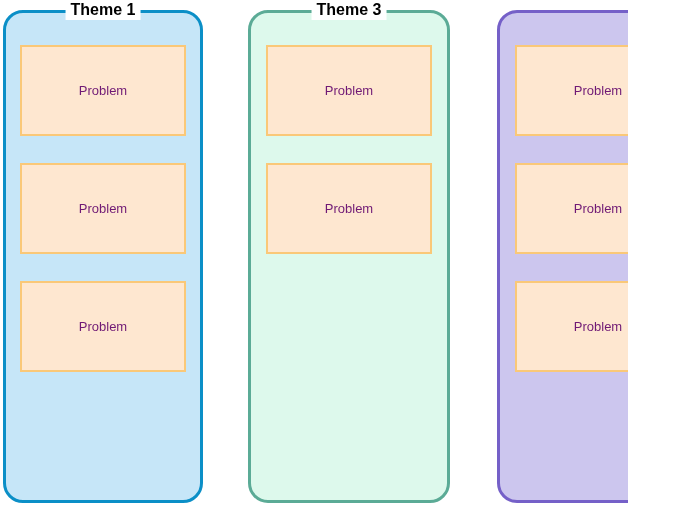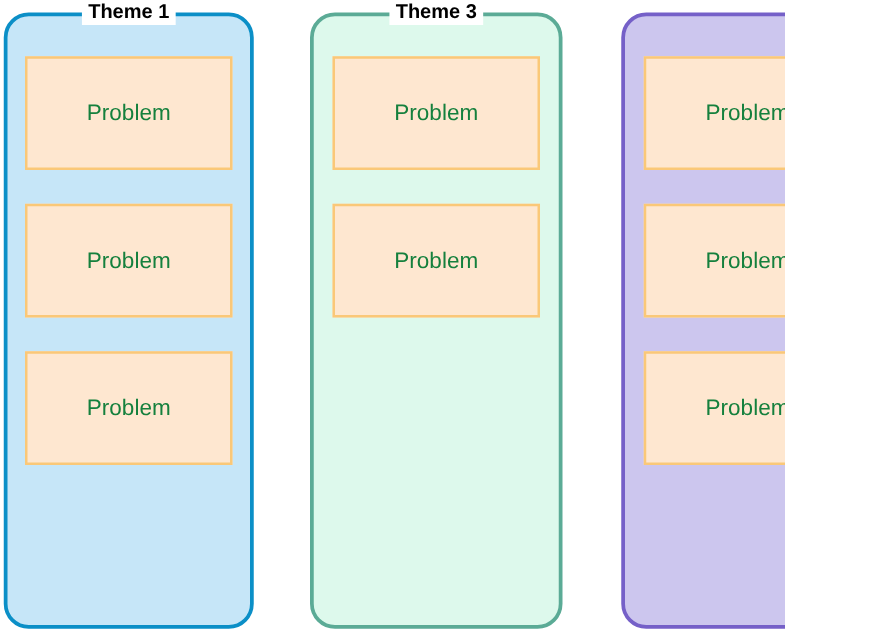--- a/index.html
+++ b/index.html
@@ -49,22 +49,22 @@
     width: 166px;
     height: 91px;
     border: 2px solid;
     box-sizing: border-box;
     display: flex;
     align-items: center;
     justify-content: center;
     flex: 0 0 auto;
   }
   .problem-label {
-    font-size: 18px;
-    color: #15803d;
+    font-size: 13px;
+    color: #701a75;
   }
 </style>
 </head>
 <body>
 
 <div class="canvas">
 
   <div class="theme theme-1" style="background-color: rgb(198, 230, 248); border-color: rgb(11, 143, 199);">
     <div class="theme-title">Theme 1</div>
     <div class="problem" style="background-color: rgb(254, 231, 208); border-color: rgb(250, 200, 120);">

